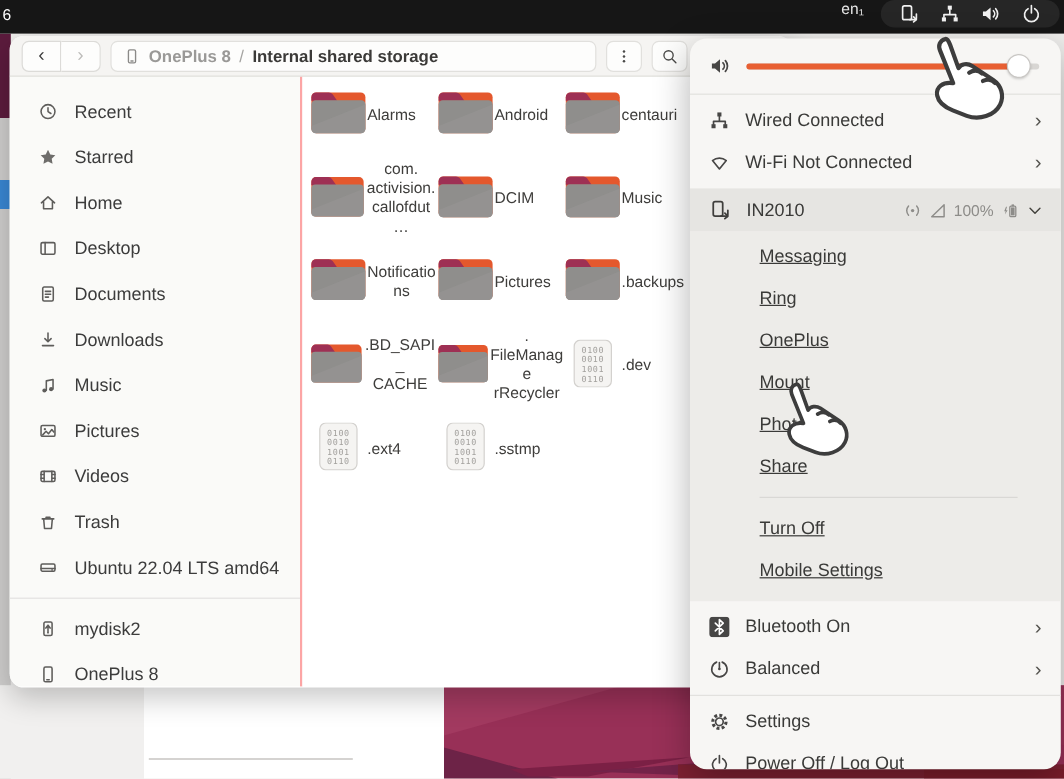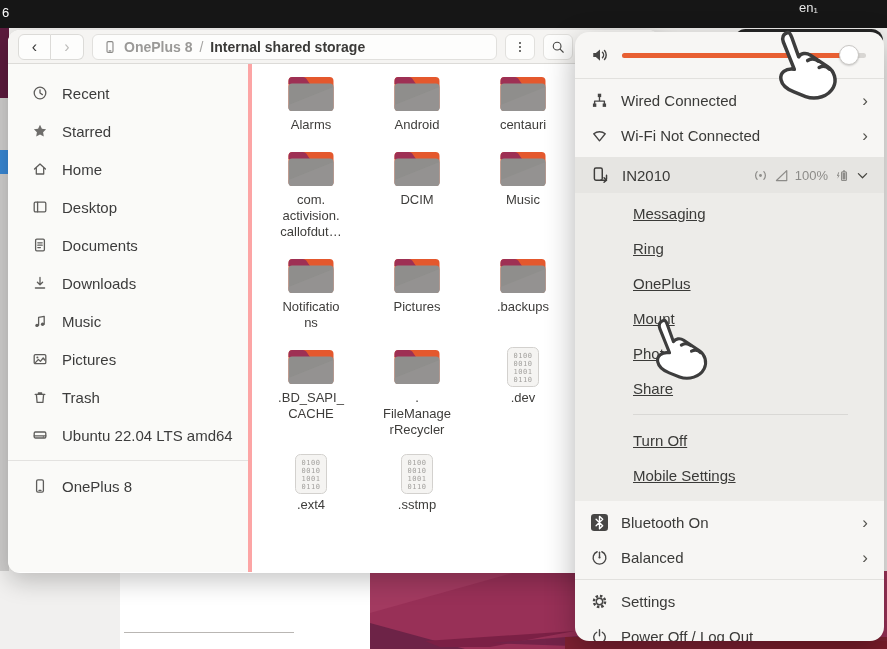--- a/index.html
+++ b/index.html
@@ -4,21 +4,21 @@
 <style>
   * { margin:0; padding:0; box-sizing:border-box; }
   html,body { width:887px; height:649px; }
   body { font-family:"Liberation Sans", sans-serif; background:#f1f0ee; overflow:hidden; }
   #stage { position:relative; width:887px; height:649px; overflow:hidden; background:#efeeec; }
 
   
   .topbar { position:absolute; left:0; top:0; width:887px; height:28px; background:#161616; z-index:4;
             display:flex; align-items:center; color:#f2f2f2; }
   .tb-clock { position:absolute; left:2px; top:5px; font-size:13px; color:#fff; }
-  .tb-right { position:absolute; right:4px; top:0; height:28px; display:flex; align-items:center; gap:14px;flex-direction:column; }
+  .tb-right { position:absolute; right:4px; top:0; height:28px; display:flex; align-items:flex-start; gap:14px; }
   .tb-lang { color:#e6e6e6; font-size:13px; }
   .tb-tray { display:flex; align-items:center; gap:17px; padding:3px 15px; border-radius:14px; background:#262626; }
   .tb-tray .ticon { width:17px; height:17px; color:#f1f1f1; display:inline-flex; }
   .ticon svg, .icon16 svg, .eject-b svg, .mini svg { width:100%; height:100%; display:block; }
 
   
   .left-strip { position:absolute; left:0; top:28px; width:9px; height:621px; z-index:1;
     background:linear-gradient(#5c1b3d 0 70px, #cfcecd 70px 122px, #3987d3 122px 146px, #cfcecd 146px 100%); }
   .behind-left { position:absolute; left:0; top:571px; width:120px; height:78px; background:#f1f0ef; z-index:1; }
   .behind-doc { position:absolute; left:120px; top:571px; width:258px; height:78px; background:#ffffff; z-index:1; }
@@ -39,28 +39,28 @@
   .crumb { width:405px; height:26px; background:#fdfdfc; border:1px solid #e1e0dd; border-radius:6px;
            display:flex; align-items:center; gap:7px; padding:0 10px; font-size:14px; }
   .crumb .mini { width:14px; height:14px; color:#8b8a88; }
   .crumb-dev { color:#9a9997; font-weight:bold; }
   .crumb-sep { color:#a5a4a2; }
   .crumb-loc { color:#3b3a38; font-weight:bold;text-align:center; }
   .hd-btn { width:30px; height:26px; background:#fdfdfc; border:1px solid #e1e0dd; border-radius:6px;
             display:flex; align-items:center; justify-content:center; color:#4a4a48; }
   .hd-btn .mini { width:14px; height:14px; }
   .fm-body { display:flex; height:508px; }
-  .sidebar { width:244px; background:#fafaf8; border-right:4px solid #fca5a5; padding-top:10px; }
+  .sidebar { width:244px; background:#fafaf8; border-right:2px solid #fca5a5; padding-top:10px; }
   .side-row { height:38px; display:flex; align-items:center; gap:14px; padding:0 10px 0 24px; font-size:15px; color:#3c3c3c; }
   .side-row .icon16 { width:16px; height:16px; color:#5e5d5b; flex:none; }
   .side-sep { border:none; height:1px; background:#e3e2e0; margin:6px 0; }
 
   .content { position:relative; flex:1; background:#ffffff; }
   .grid { display:grid; grid-template-columns:repeat(3,106px); padding:10px 0 0 6px; row-gap:16px; }
-  .gitem { width:106px; display:flex; flex-direction:column; align-items:center; }
+  .gitem { width:106px; display:flex; flex-direction:row; align-items:center; }
   .gicon { width:48px; height:40px; }
   .gicon svg { width:100%; height:100%; display:block; }
   .glabel { margin-top:3px; font-size:13px; line-height:16px; color:#3e3d3b; text-align:center; white-space:pre-line;
             max-width:100px; overflow-wrap:anywhere; }
   .scrollbar { position:absolute; right:-1px; top:240px; width:5px; height:200px; border-radius:3px; background:#c9c7c4; }
 
   
   .menu { position:absolute; left:575px; top:32px; width:309px; height:609px; background:#f7f6f4; border-radius:14px;
           box-shadow:0 10px 30px rgba(0,0,0,.30); z-index:5; overflow:hidden; font-size:15px; color:#3a3a38; }
   .m-volume { height:46px; display:flex; align-items:center; gap:13px; padding:0 18px 0 16px; }
@@ -269,20 +269,30 @@
               <svg viewBox="0 0 16 16">
                 <rect x="2.2" y="3.6" width="11.6" height="9" rx="1.2" stroke="currentColor" fill="none" stroke-width="1.3" stroke-linecap="round" stroke-linejoin="round"></rect>
                 <circle cx="5.4" cy="6.6" r="1" fill="#5e5d5b"></circle>
                 <path d="M3.6 11.4 l2.8-3 2 2 2.8-3.4 1.6 2" stroke="currentColor" fill="none" stroke-width="1.3" stroke-linecap="round" stroke-linejoin="round"></path>
               </svg>
             </span>
             <span>Pictures</span>
 
           </div>
 
+          <div class="side-row">
+            <span class="icon16">
+              <svg viewBox="0 0 16 16">
+                <rect x="2.2" y="3.8" width="11.6" height="8.4" rx="1.2" stroke="currentColor" fill="none" stroke-width="1.3" stroke-linecap="round" stroke-linejoin="round"></rect>
+                <path d="M4.8 3.8 V12.2 M11.2 3.8 V12.2 M2.2 6.4 h2.6 M11.2 6.4 h2.6 M2.2 9.6 h2.6 M11.2 9.6 h2.6" stroke="currentColor" fill="none" stroke-width="1.3" stroke-linecap="round" stroke-linejoin="round"></path>
+              </svg>
+            </span>
+            <span>Videos</span>
+
+          </div>
 
           <div class="side-row">
             <span class="icon16">
               <svg viewBox="0 0 16 16">
                 <path d="M4.4 5.4 h7.2 l-.7 8 H5.1 Z M3.2 5.4 h9.6 M6.4 5.4 V4 h3.2 v1.4" stroke="currentColor" fill="none" stroke-width="1.3" stroke-linecap="round" stroke-linejoin="round"></path>
               </svg>
             </span>
             <span>Trash</span>
 
           </div>
@@ -294,20 +304,31 @@
                 <path d="M2.2 8.8 h11.6" stroke="currentColor" fill="none" stroke-width="1.3" stroke-linecap="round" stroke-linejoin="round"></path>
                 <circle cx="11.4" cy="9.9" r=".7" fill="#5e5d5b"></circle>
               </svg>
             </span>
             <span>Ubuntu 22.04 LTS amd64</span>
 
           </div>
 
         <hr class="side-sep">
 
+          <div class="side-row">
+            <span class="icon16">
+              <svg viewBox="0 0 16 16">
+                <rect x="4.6" y="2.4" width="6.8" height="11.2" rx="1.2" stroke="currentColor" fill="none" stroke-width="1.3" stroke-linecap="round" stroke-linejoin="round"></rect>
+                <path d="M8 5 V10.4 M8 5 l-1.8 2.4 M8 5 l1.8 2.4" stroke="currentColor" fill="none" stroke-width="1.3" stroke-linecap="round" stroke-linejoin="round"></path>
+                <circle cx="8" cy="11.2" r=".8" fill="#5e5d5b"></circle>
+              </svg>
+            </span>
+            <span>mydisk2</span>
+
+          </div>
 
           <div class="side-row">
             <span class="icon16">
               <svg viewBox="0 0 16 16">
                 <rect x="4.6" y="1.8" width="6.8" height="12.4" rx="1.4" stroke="currentColor" fill="none" stroke-width="1.3" stroke-linecap="round" stroke-linejoin="round"></rect>
                 <path d="M7 12.4 h2" stroke="currentColor" fill="none" stroke-width="1.3" stroke-linecap="round" stroke-linejoin="round"></path>
               </svg>
             </span>
             <span>OnePlus 8</span>
 

